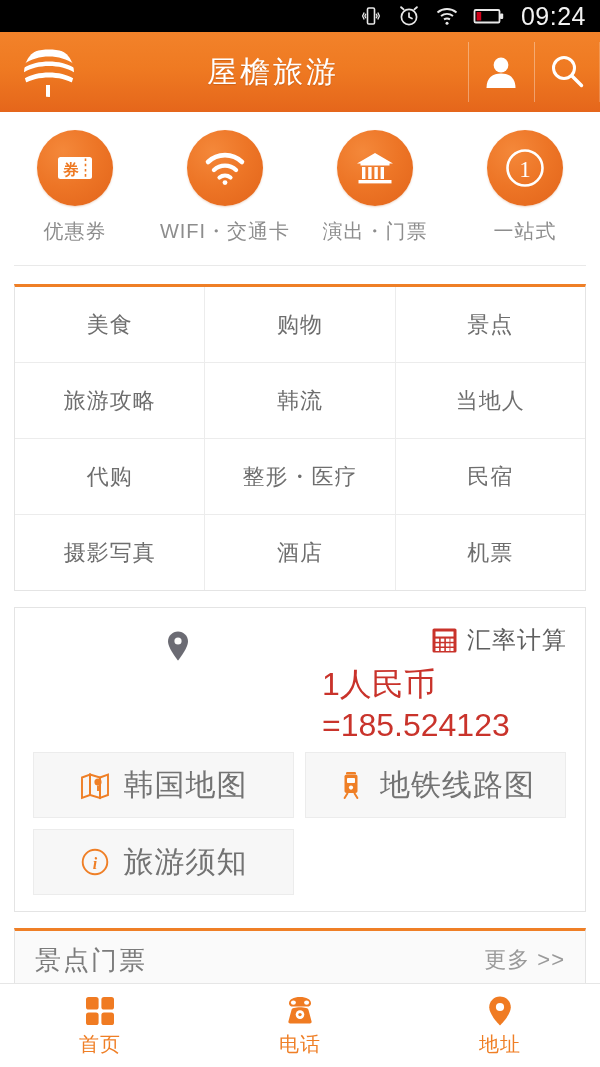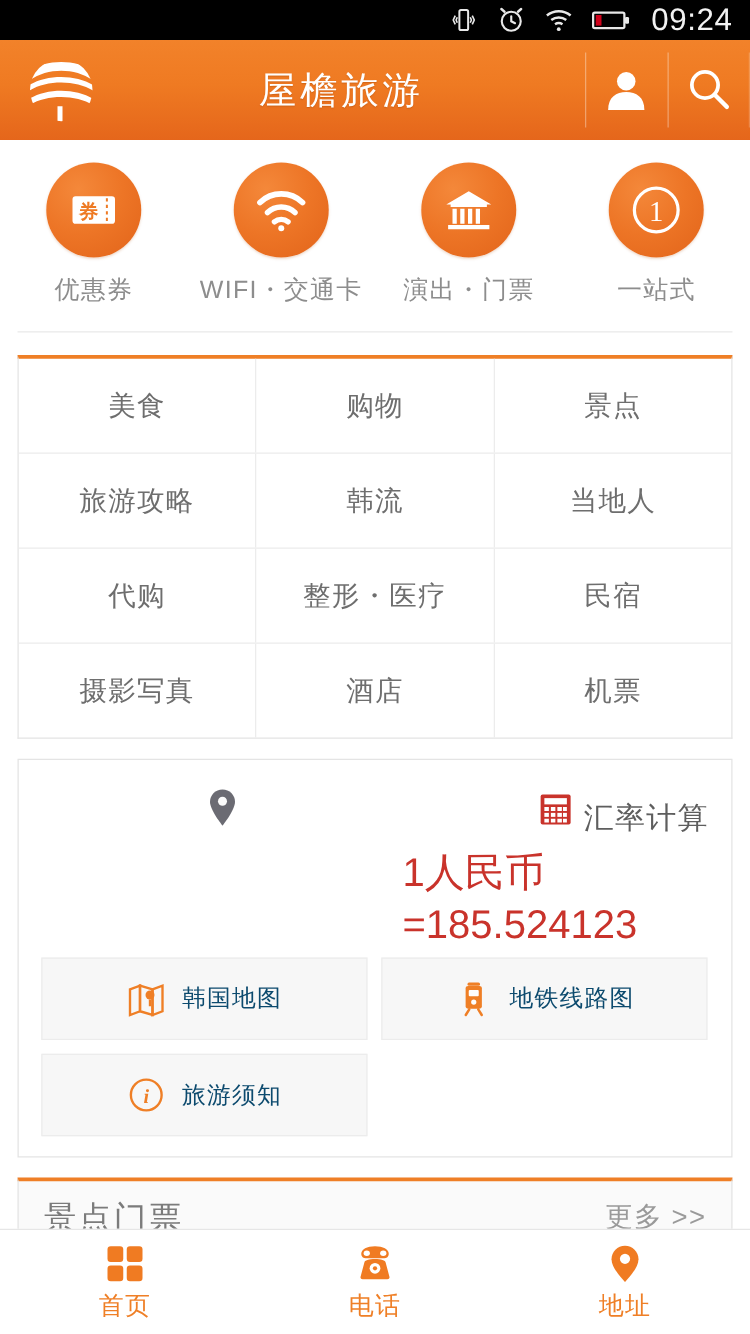--- a/index.html
+++ b/index.html
@@ -83,29 +83,29 @@
   .tools-top{ display:flex; align-items:flex-start; min-height:76px; }
   .tt-left{
     flex:1; display:flex; align-items:flex-start; justify-content:center;
     padding-top:8px;
   }
   .tt-right{
     width:245px; display:flex; flex-direction:column; align-items:flex-end;
     padding-top:2px;
   }
   .rate-head{ display:flex; align-items:center; gap:9px; }
-  .rate-title{ font-size:24px; color:#5e5e5e; letter-spacing:1px;margin-top:14px; }
+  .rate-title{ font-size:24px; color:#5e5e5e; letter-spacing:1px; }
   .rate-value{ font-size:32px; color:#c9332b; margin-top:7px; letter-spacing:0px; }
   .tool-btns{ display:flex; flex-wrap:wrap; gap:11px; margin-top:8px; }
   .tool-btn{
     width:calc(50% - 6px); height:66px; background:#f7f7f7;
     border:1px solid #ececec; display:flex; align-items:center; justify-content:center;
     gap:14px;
   }
-  .tb-label{ font-size:19px; color:#0c4a6e; letter-spacing:1px; }
+  .tb-label{ font-size:30px; color:#737373; letter-spacing:1px; }
 
   
   .sec-wrap{ padding:16px 14px 0; }
   .sec{
     border:1px solid #e4e4e4; border-top:3px solid #ef7f26; background:#fafafa;
     height:62px; display:flex; align-items:center; justify-content:space-between;
     padding:0 20px;
   }
   .sec-title{ font-size:26px; color:#7b7b7b; letter-spacing:2px; }
   .sec-more{ font-size:22px; color:#9a9a9a; letter-spacing:1px; }

